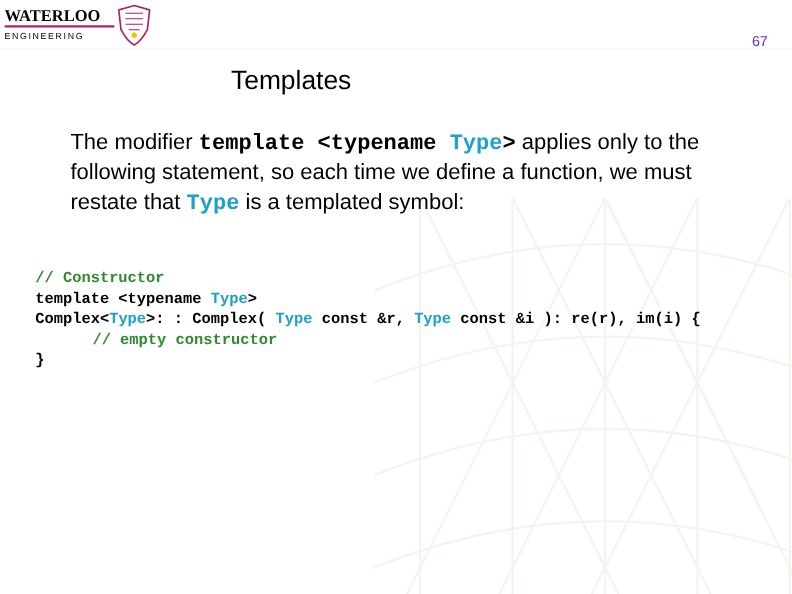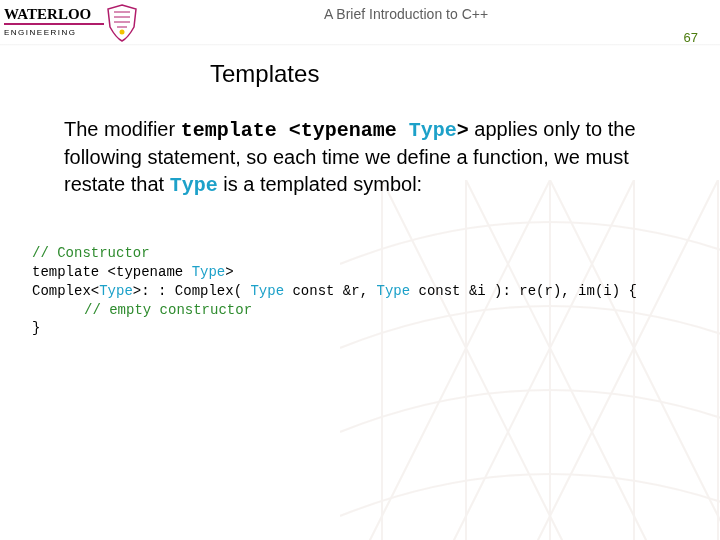--- a/index.html
+++ b/index.html
@@ -37,21 +37,21 @@
     font-size: 14px;
     color: #5e5e5e;
     padding-top: 2px;
     padding-right: 80px;
   }
   .page-num {
     position: absolute;
     top: 30px;
     right: 22px;
     font-size: 13px;
-    color: #4d7c0f;
+    color: #6d28d9;
   }
   .rule {
     position: absolute;
     left: 0; right: 0; top: 44px;
     height: 2px;
     background: linear-gradient(to bottom, rgba(0,0,0,0.05), rgba(0,0,0,0));
   }
   .slide-title {
     font-size: 24px;
     font-weight: normal;
@@ -62,21 +62,21 @@
     font-size: 20px;
     line-height: 1.35;
     margin: 0 52px 0 64px;
   }
   .body-text .mono { font-family: "Consolas","Courier New",monospace; font-weight: bold; }
   .body-text .tpl  { color: #1da1c9; font-family: "Consolas","Courier New",monospace; font-weight: bold; }
   .code-block {
     margin: 26px 0 0 32px;
     font-family: "Consolas","Courier New",monospace;
     font-size: 14px;
-    font-weight: normal;
+    font-weight: bold;
     line-height: 1.35;
     white-space: pre;
   }
   .code-block .cmt { color: #2e8b2e; }
   .code-block .tpl { color: #1da1c9; }
   .code-block .ind { display:inline-block; width: 52px; }
 </style>
 </head>
 <body>
 
@@ -104,21 +104,20 @@
   <svg class="logo-img" width="180" height="44" viewBox="0 0 360 88">
     <text x="0" y="34" font-family="Georgia,serif" font-size="30" font-weight="bold" fill="#000">WATERLOO</text>
     <rect x="0" y="42" width="200" height="4" fill="#b01c6a"></rect>
     <text x="0" y="66" font-family="Arial" font-size="16" letter-spacing="3" fill="#000">ENGINEERING</text>
     <g transform="translate(208,6)">
       <path d="M28 0 L56 8 L52 44 Q40 66 28 72 Q16 66 4 44 L0 8 Z" fill="#fff" stroke="#b01c6a" stroke-width="3"></path>
       <path d="M12 14 L44 14 M12 24 L44 24 M12 34 L44 34 M18 44 L38 44" stroke="#b01c6a" stroke-width="2"></path>
       <circle cx="28" cy="54" r="5" fill="#f2c200"></circle>
     </g>
   </svg>
-  <div class="header-center">A Brief Introduction to C++</div>
 </div>
 <div class="page-num">67</div>
 <div class="rule"></div>
 
 <h1 class="slide-title">Templates</h1>
 
 <p class="body-text">
   <span>The modifier </span><span class="mono">template &lt;typename </span><span class="tpl">Type</span><span class="mono">&gt;</span><span> applies only to the following statement, so each time we define a function, we must restate that </span><span class="tpl">Type</span><span> is a templated symbol:</span>
 </p>
 

